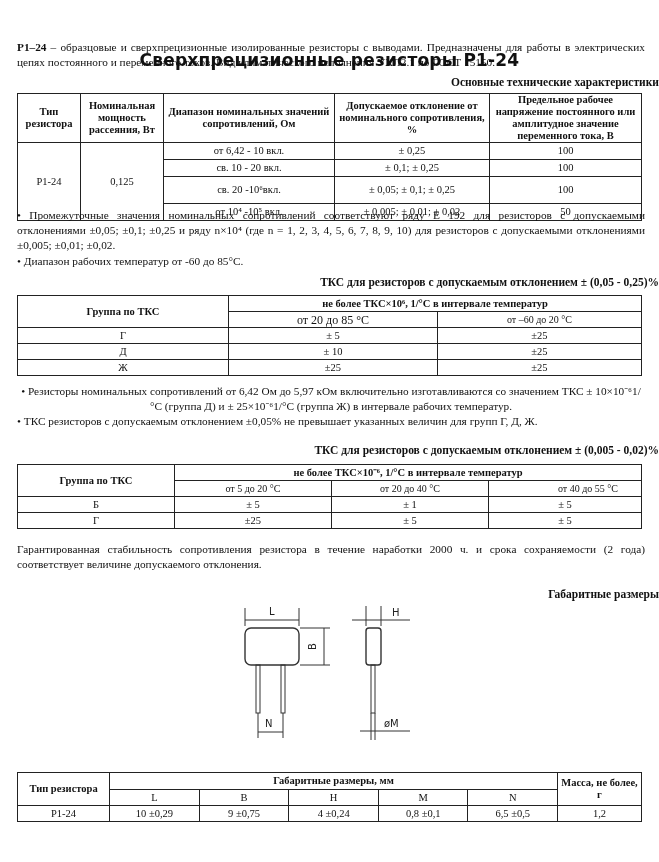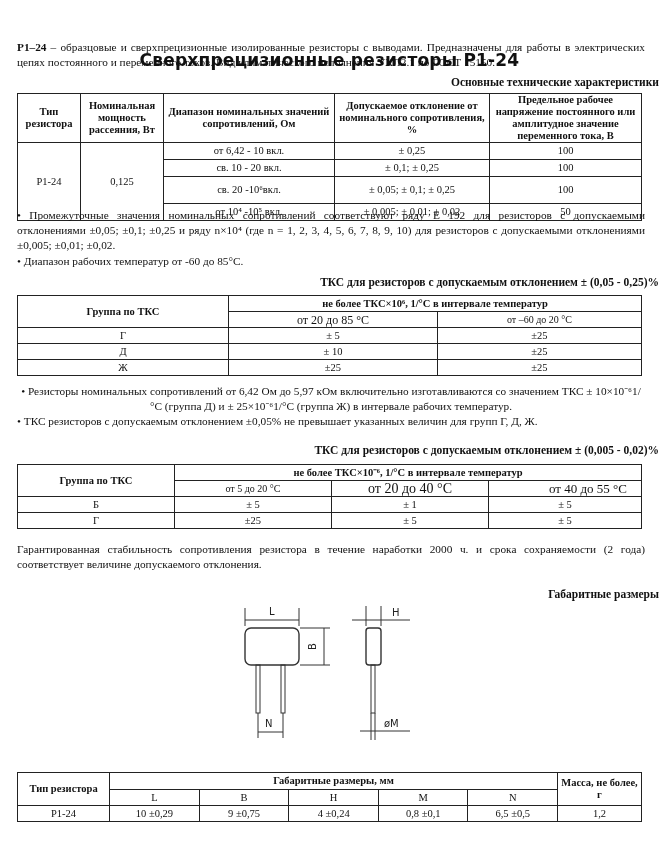--- a/index.html
+++ b/index.html
@@ -106,22 +106,22 @@
 <div class="abs caption" style="top:444px;">ТКС для резисторов с допускаемым отклонением ± (0,005 - 0,02)%</div>
 
 <table class="thick" style="left:17px; top:464px; width:625px;">
   <tbody>
       <tr style="height:16px;">
     <th rowspan="2" style="width:152px;">Группа по ТКС</th>
     <th colspan="3">не более ТКС×10⁻⁶, 1/°С в интервале температур</th>
   </tr>
   <tr style="height:16px;">
     <td style="width:152px; font-size:10px;">от 5 до 20 °С</td>
-    <td style="width:152px; font-size:14px;">от 20 до 40 °С</td>
-    <td style="font-size:13px;padding-left:48px;">от 40 до 55 °С</td>
+    <td style="width:152px; font-size:10px;">от 20 до 40 °С</td>
+    <td style="font-size:10px;padding-left:48px;">от 40 до 55 °С</td>
   </tr>
   <tr style="height:16px;">
     <td>Б</td>
     <td>± 5</td>
     <td>± 1</td>
     <td>± 5</td>
   </tr>
   <tr style="height:16px;">
     <td>Г</td>
     <td>±25</td>

